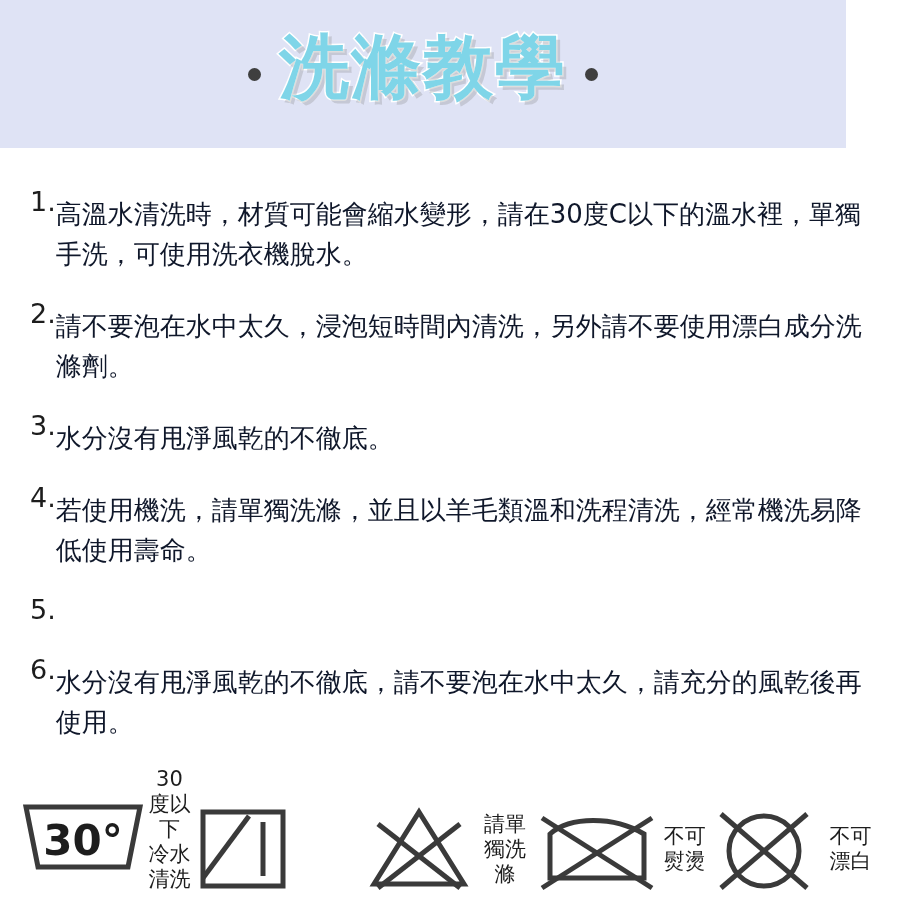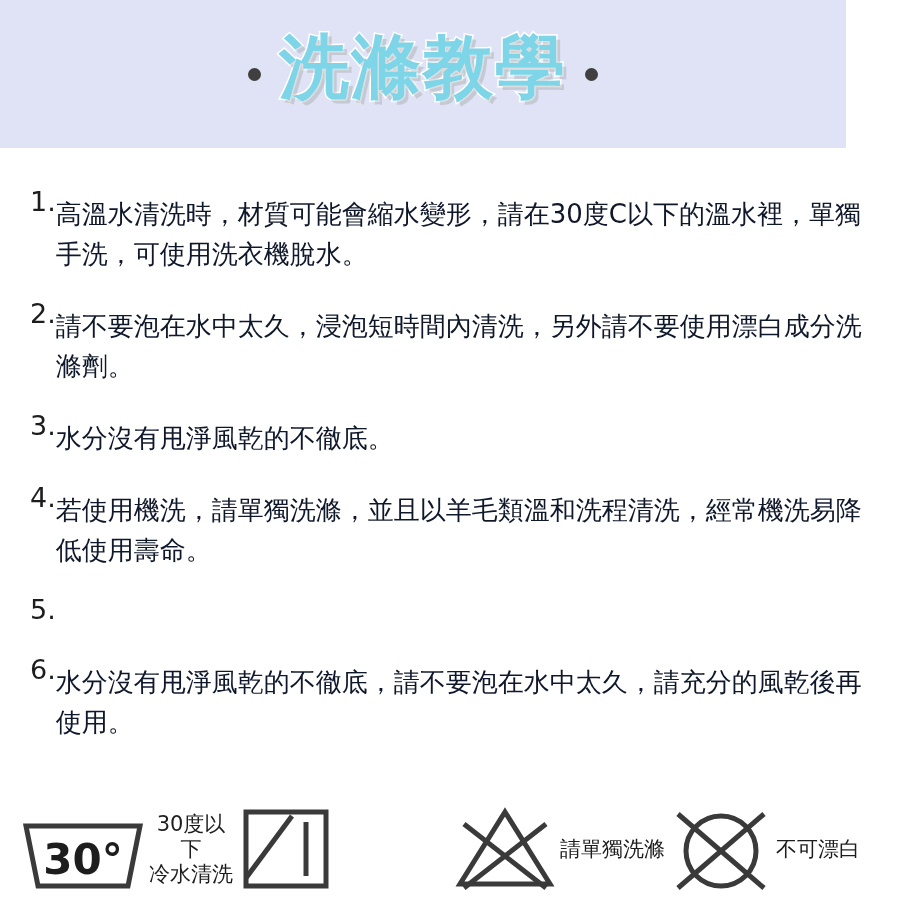--- a/index.html
+++ b/index.html
@@ -189,20 +189,30 @@
       <div class="glyph">
         <svg width="110" height="88" viewBox="0 0 110 88" xmlns="http://www.w3.org/2000/svg">
           <path d="M55 8 L100 80 L10 80 Z" fill="none" stroke="#3a3a3a" stroke-width="5"></path>
           <line x1="14" y1="20" x2="96" y2="84" stroke="#3a3a3a" stroke-width="5"></line>
           <line x1="96" y1="20" x2="14" y2="84" stroke="#3a3a3a" stroke-width="5"></line>
         </svg>
       </div>
       <div class="caption">請單獨洗滌</div>
     </div>
 
+    <div class="sym">
+      <div class="glyph">
+        <svg width="124" height="88" viewBox="0 0 124 88" xmlns="http://www.w3.org/2000/svg">
+          <path d="M14 30 C34 12 78 12 108 30 L108 74 L14 74 Z" fill="none" stroke="#3a3a3a" stroke-width="5"></path>
+          <line x1="6" y1="14" x2="116" y2="84" stroke="#3a3a3a" stroke-width="5"></line>
+          <line x1="116" y1="14" x2="6" y2="84" stroke="#3a3a3a" stroke-width="5"></line>
+        </svg>
+      </div>
+      <div class="caption">不可熨燙</div>
+    </div>
 
     <div class="sym">
       <div class="glyph">
         <svg width="110" height="88" viewBox="0 0 110 88" xmlns="http://www.w3.org/2000/svg">
           <circle cx="55" cy="47" r="35" fill="none" stroke="#3a3a3a" stroke-width="5"></circle>
           <line x1="12" y1="10" x2="98" y2="84" stroke="#3a3a3a" stroke-width="5"></line>
           <line x1="98" y1="10" x2="12" y2="84" stroke="#3a3a3a" stroke-width="5"></line>
         </svg>
       </div>
       <div class="caption">不可漂白</div>

